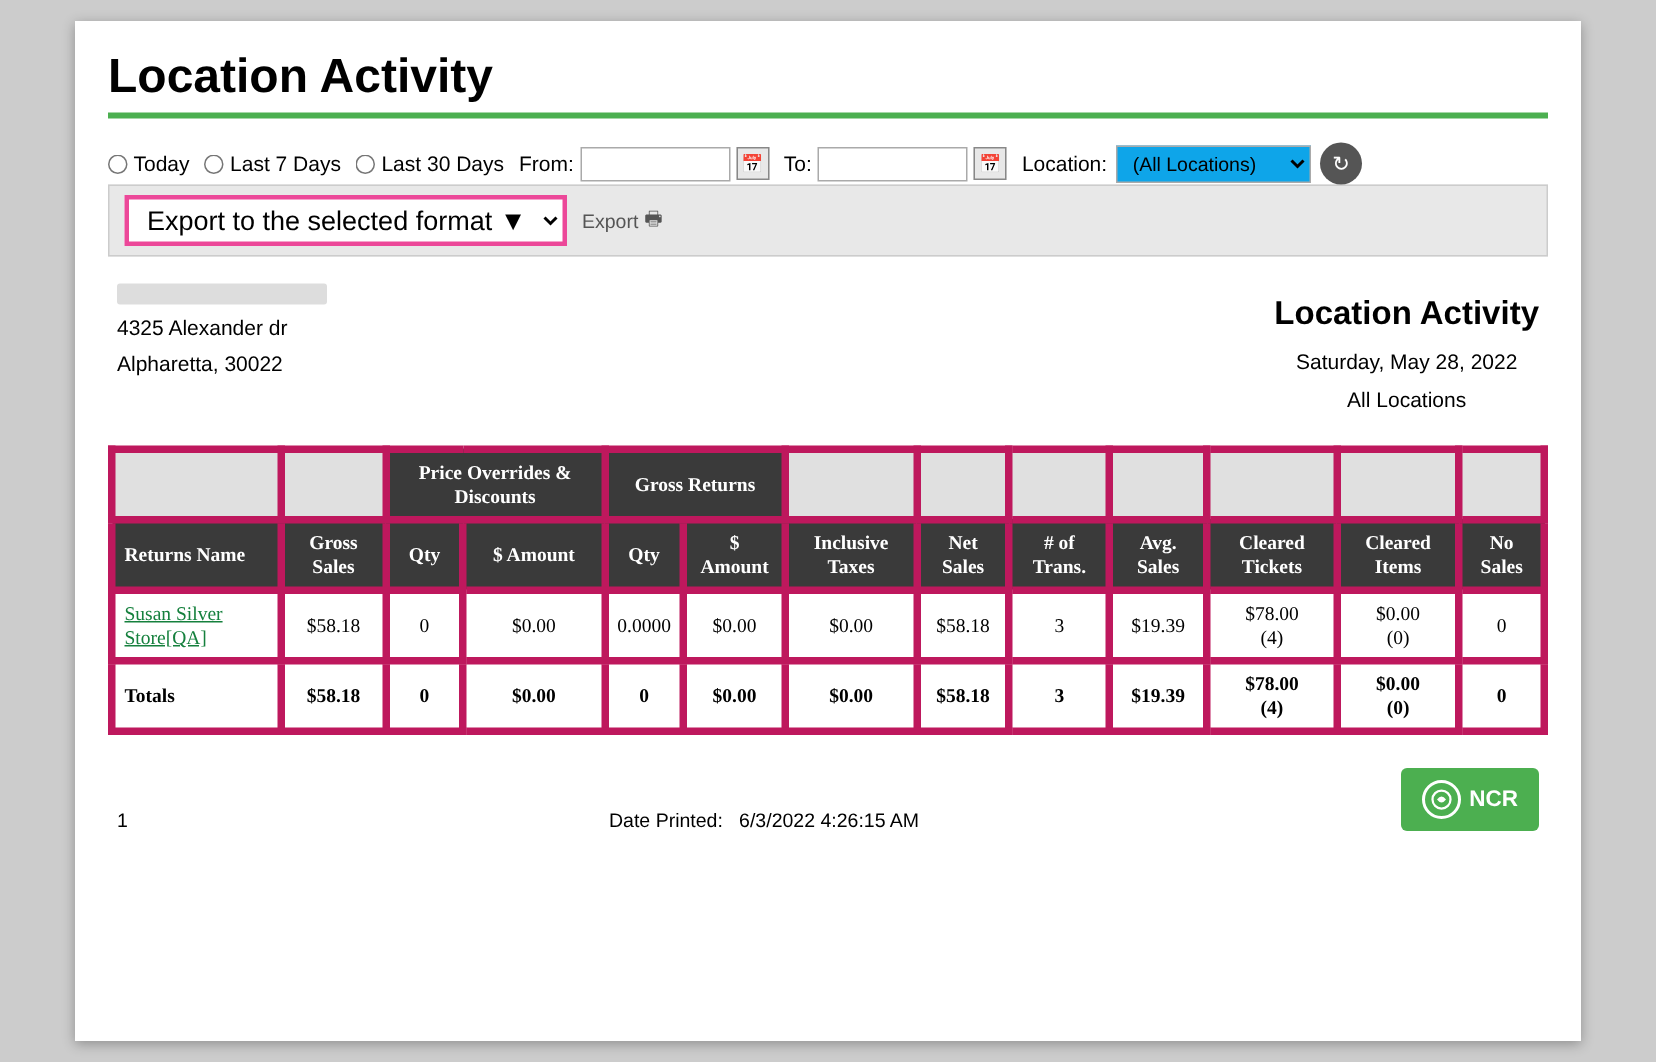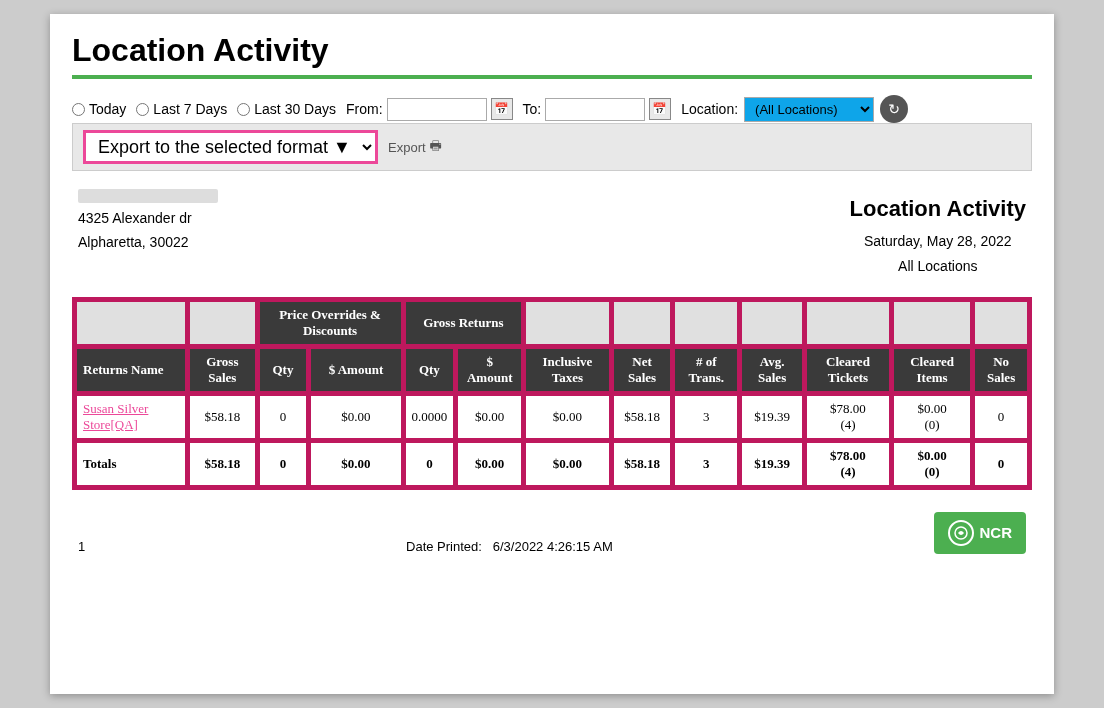--- a/index.html
+++ b/index.html
@@ -167,21 +167,21 @@
     .header-dark {
       background: #3a3a3a;
       color: #fff;
       font-weight: bold;
     }
     .header-light {
       background: #e0e0e0;
       font-weight: bold;
     }
     .link-blue {
-      color: #ec4899;
+      color: #15803d;
       text-decoration: underline;
       cursor: pointer;
     }
     .totals-row td {
       font-weight: bold;
     }
     .footer-row {
       display: flex;
       justify-content: space-between;
       align-items: flex-end;

